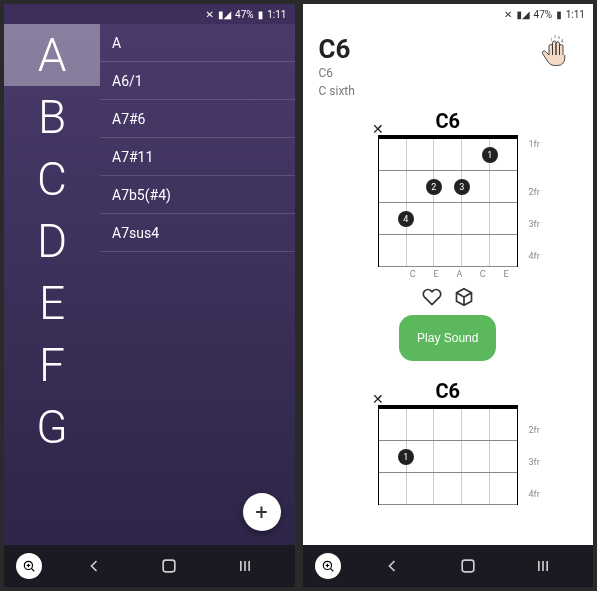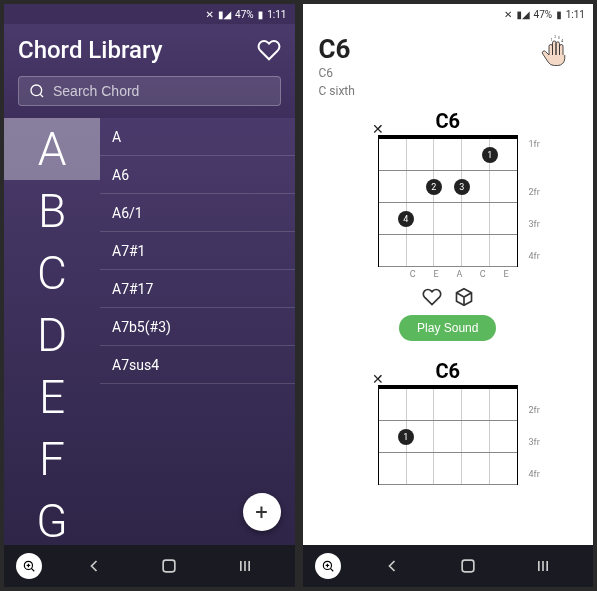--- a/index.html
+++ b/index.html
@@ -111,67 +111,51 @@
 .dot {
   position: absolute; width: 16px; height: 16px; border-radius: 50%;
   background: #222; color: #fff; font-size: 9px;
   display: flex; align-items: center; justify-content: center;
   transform: translate(-50%, -50%);
 }
 .xmark { position: absolute; top: -14px; font-size: 14px; color: #222; transform: translateX(-50%); }
 .action-row { display: flex; gap: 12px; justify-content: center; margin-top: 8px; }
 .play-btn {
   margin-top: 8px; background: #5cb85c; color: #fff;
-  border: none; border-radius: 14px; padding: 6px 18px;
+  border: none; border-radius: 14px; padding: 16px 18px;
   font-size: 12px;
 }
 </style>
 </head>
 <body>
 
 <div class="phone phone-left">
   <div class="status-bar">
     <span>✕</span>
     <span>▮◢</span>
     <span>47%</span>
     <span>▮</span>
     <span>1:11</span>
-  </div>
-  <div class="header-left">
-    <div class="title-row">
-      <div class="title">Chord Library</div>
-      <svg width="24" height="24" viewBox="0 0 24 24" fill="none" stroke="#fff" stroke-width="2">
-          <path d="M20.84 4.61a5.5 5.5 0 0 0-7.78 0L12 5.67l-1.06-1.06a5.5 5.5 0 0 0-7.78 7.78l1.06 1.06L12 21.23l7.78-7.78 1.06-1.06a5.5 5.5 0 0 0 0-7.78z"></path>
-        </svg>
-    </div>
-    <div class="search-box">
-      <svg width="16" height="16" viewBox="0 0 24 24" fill="none" stroke="#fff" stroke-width="2">
-          <circle cx="11" cy="11" r="8"></circle>
-          <line x1="21" y1="21" x2="16.65" y2="16.65"></line>
-        </svg>
-      <input placeholder="Search Chord" style="">
-    </div>
   </div>
   <div class="library-body">
     <div class="alpha-col" id="alpha-col">
         <div class="alpha-item sel">A</div>
         <div class="alpha-item">B</div>
         <div class="alpha-item">C</div>
         <div class="alpha-item">D</div>
         <div class="alpha-item">E</div>
         <div class="alpha-item">F</div>
         <div class="alpha-item">G</div>
       </div>
     <div class="chord-col" id="chord-col">
         <div class="chord-item">A</div>
-        <div class="chord-item">A6</div>
         <div class="chord-item">A6/1</div>
-        <div class="chord-item">A7#1</div>
-        <div class="chord-item">A7#17</div>
-        <div class="chord-item">A7b5(#3)</div>
+        <div class="chord-item">A7#6</div>
+        <div class="chord-item">A7#11</div>
+        <div class="chord-item">A7b5(#4)</div>
         <div class="chord-item">A7sus4</div>
       </div>
   </div>
   <div class="fab">+</div>
   <div class="nav-bar">
     <div class="zoom-lens">
       <svg width="14" height="14" viewBox="0 0 24 24" fill="none" stroke="#000" stroke-width="2">
           <circle cx="11" cy="11" r="7"></circle>
           <line x1="21" y1="21" x2="16" y2="16"></line>
           <line x1="11" y1="8" x2="11" y2="14"></line>

